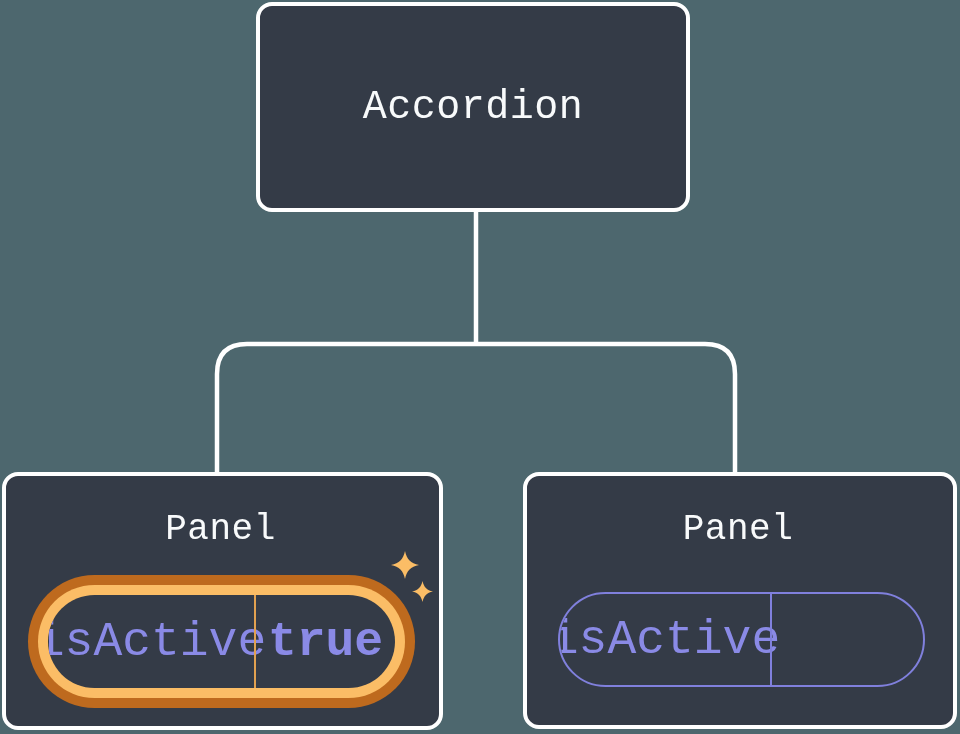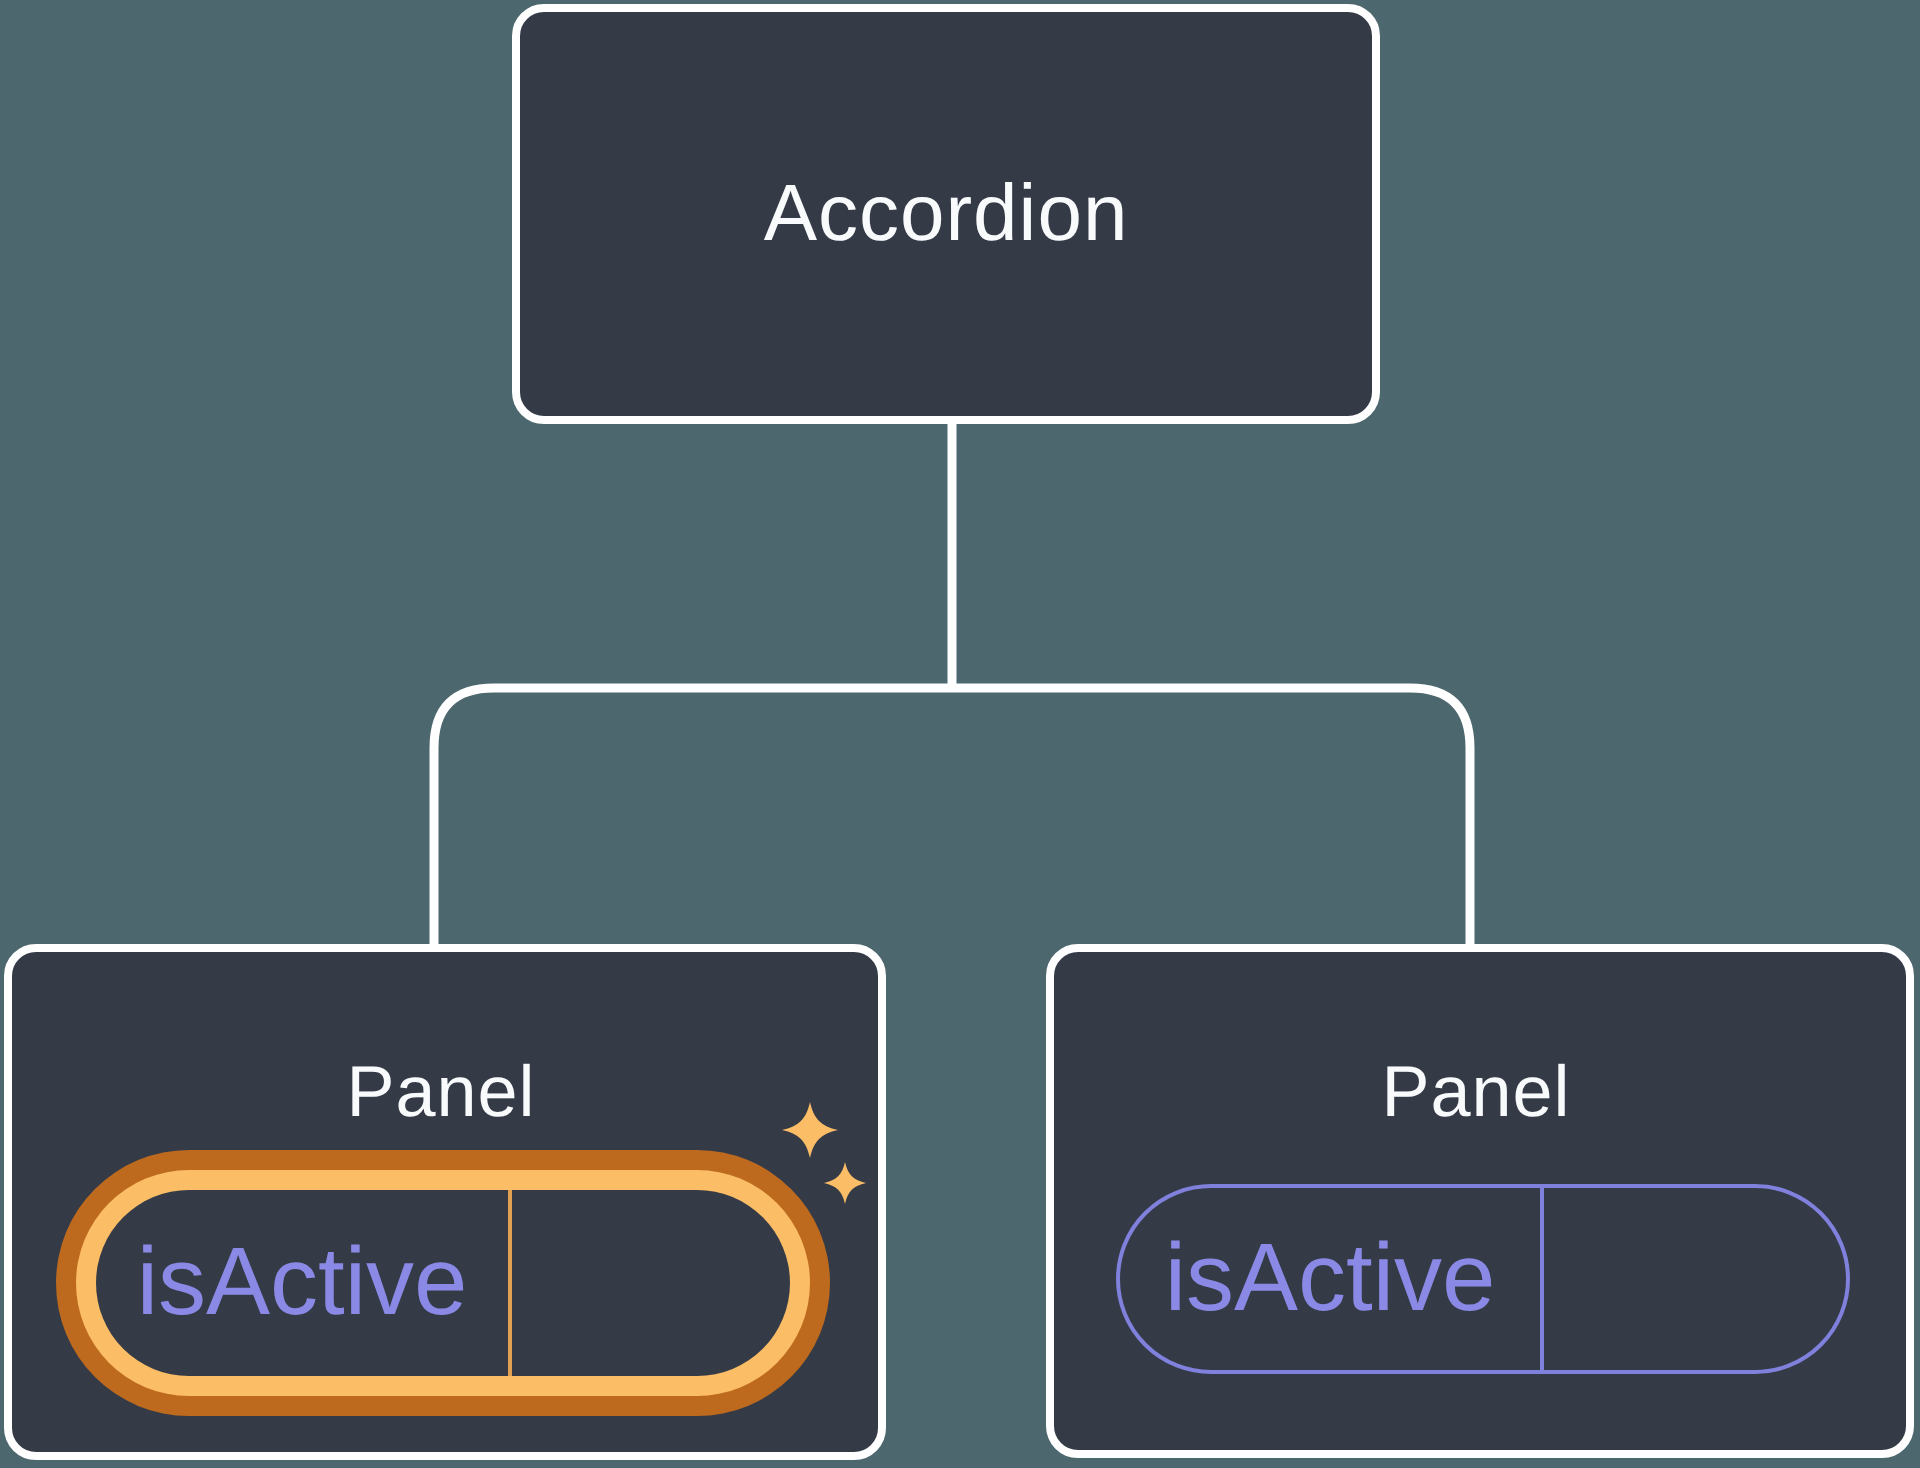--- a/index.html
+++ b/index.html
@@ -2,21 +2,21 @@
 <html style="--bg: #4D676E; --node-fill: #343B47; --node-border: #FFFFFF; --title-text: #F8FAFB; --prop-purple: #8A8AE6; --pill-border-purple: #8080DD; --highlight-outer: #BE6A1E; --highlight-inner: #FBBD66; --highlight-divider: #E2A150; --connector: #FFFFFF; --sparkle: #FBBD66;"><head>
 <meta charset="utf-8">
 <style>
   html, body { margin: 0; padding: 0; }
   body {
     width: 960px; height: 734px;
     background: var(--bg, #4D676E);
     font-family: "Liberation Sans", "DejaVu Sans", sans-serif;
     overflow: hidden;
   }
-  .canvas { position: relative; width: 960px; height: 734px; }
+  .canvas { position: relative; width: 960px; height: 734px; font-family: Liberation Mono, monospace; }
 
   .connectors { position: absolute; inset: 0; z-index: 0; }
   .connectors path {
     fill: none;
     stroke: var(--connector, #FFFFFF);
     stroke-width: 4.5;
     stroke-linejoin: round;
   }
 
   .node {
@@ -38,21 +38,20 @@
     color: var(--title-text, #F8FAFB);
     font-size: 40px;
     font-weight: 500;
     letter-spacing: 0.5px;
   }
   .panel-title {
     position: absolute; left: 0; right: 4px; top: 34px;
     text-align: center;
     font-size: 36px;
     line-height: 1.1;
-    margin-top: 16px;
   }
 
   
   .pill-active {
     position: absolute; left: 22px; top: 99px;
     width: 387px; height: 133px;
     box-sizing: border-box;
     background: var(--highlight-outer, #BE6A1E);
     border-radius: 70px;
     padding: 10px;
@@ -118,20 +117,21 @@
   </div>
 
   <div class="node node-panel-left">
     <div class="node-title panel-title">Panel</div>
 
     <div class="pill-active">
       <div class="pill-active-mid">
         <div class="pill-core">
           <span class="seg seg-name">isActive</span>
           <span class="pill-divider"></span>
+          <span class="seg seg-value value-bold">true</span>
         </div>
       </div>
     </div>
 
     <svg class="sparkle sparkle-big" viewBox="0 0 24 24" aria-hidden="true">
       <path d="M12 0C13.6 7.2 16.8 10.4 24 12C16.8 13.6 13.6 16.8 12 24C10.4 16.8 7.2 13.6 0 12C7.2 10.4 10.4 7.2 12 0Z"></path>
     </svg>
     <svg class="sparkle sparkle-small" viewBox="0 0 24 24" aria-hidden="true">
       <path d="M12 0C13.6 7.2 16.8 10.4 24 12C16.8 13.6 13.6 16.8 12 24C10.4 16.8 7.2 13.6 0 12C7.2 10.4 10.4 7.2 12 0Z"></path>
     </svg>

